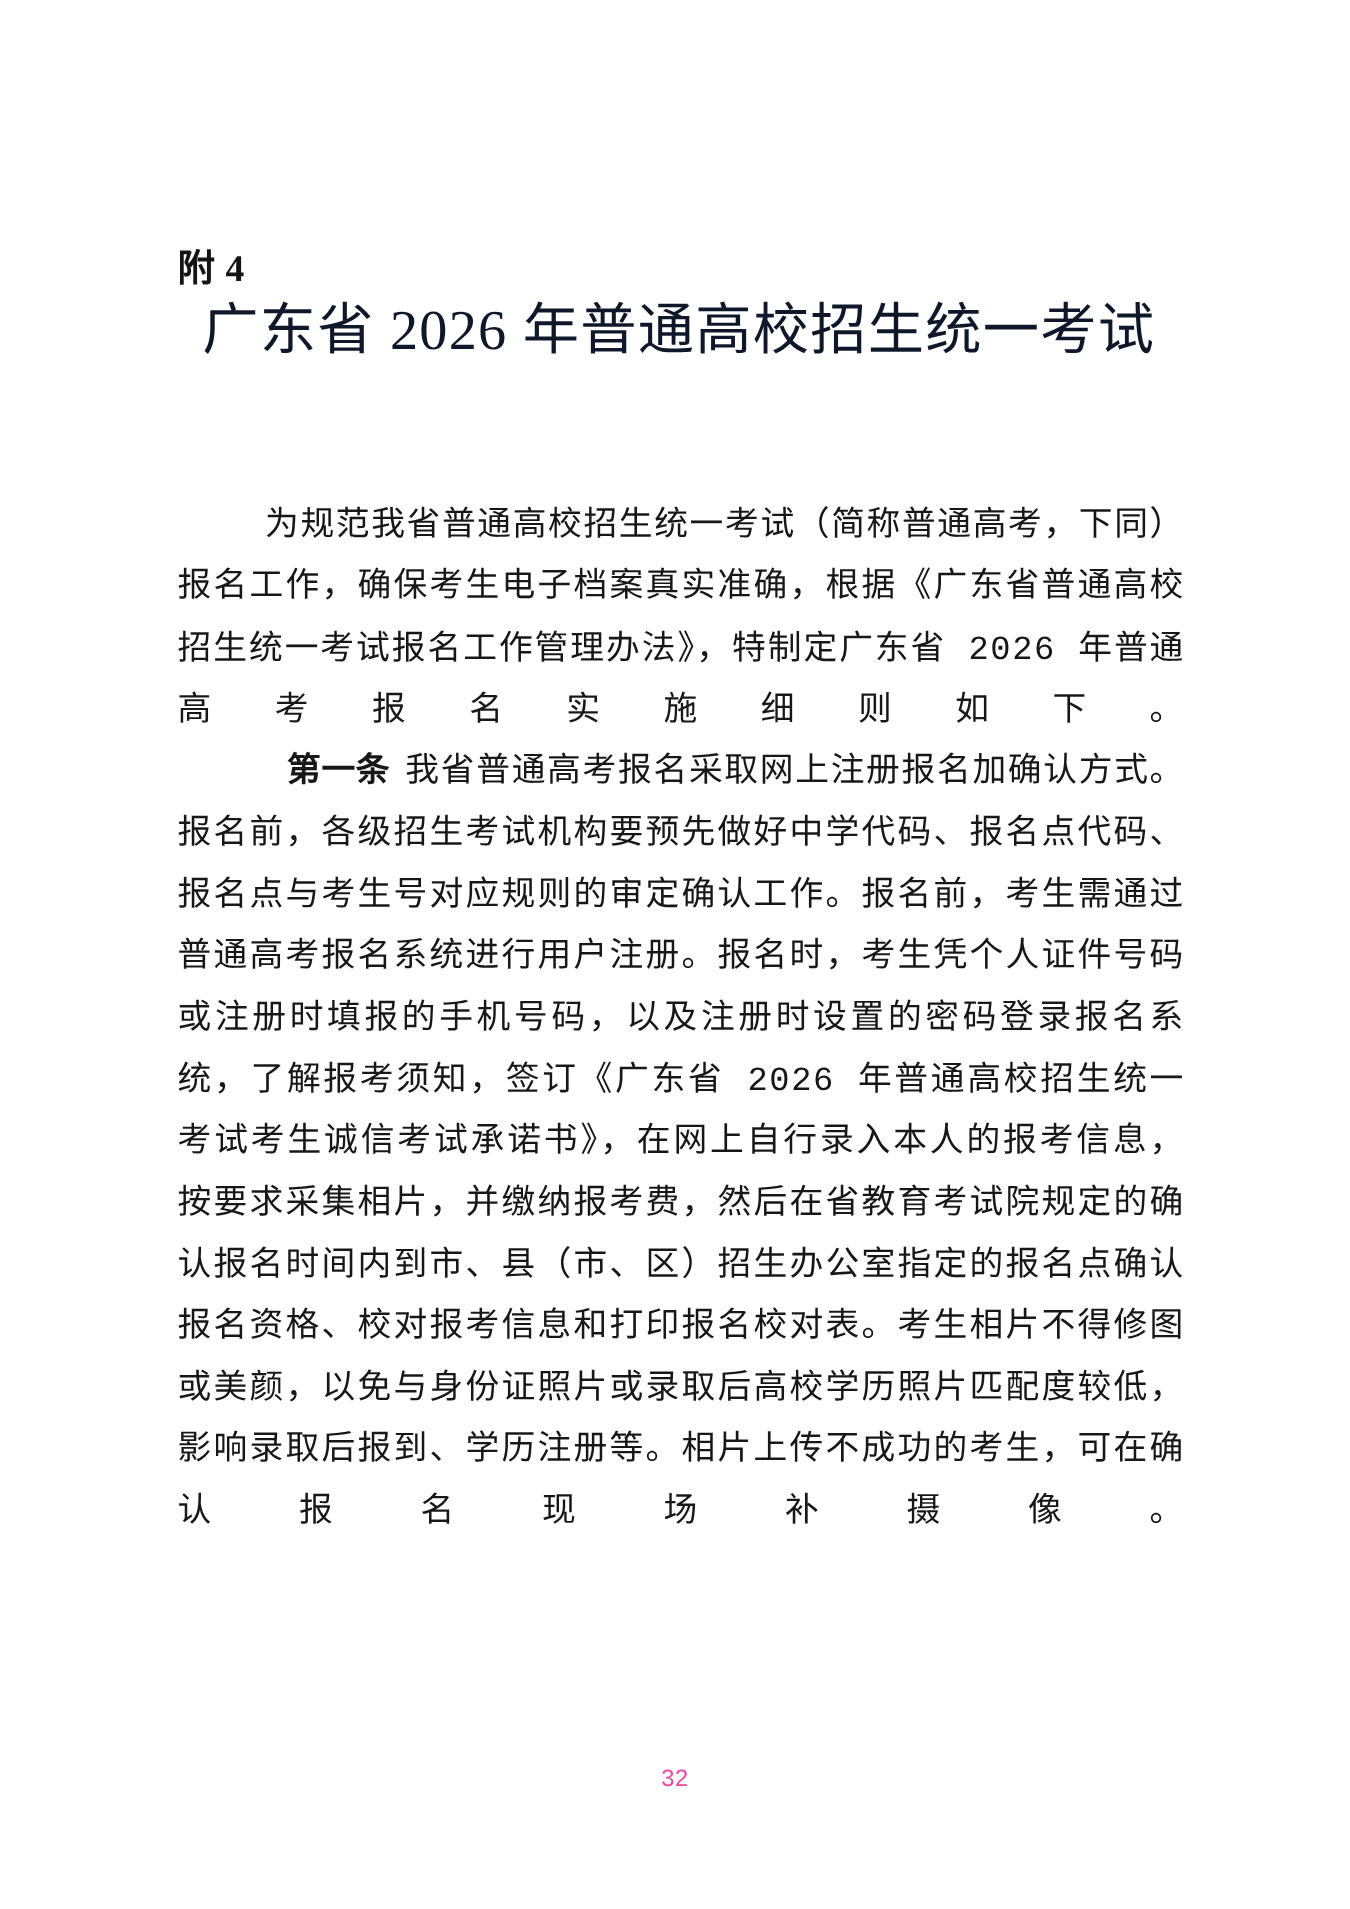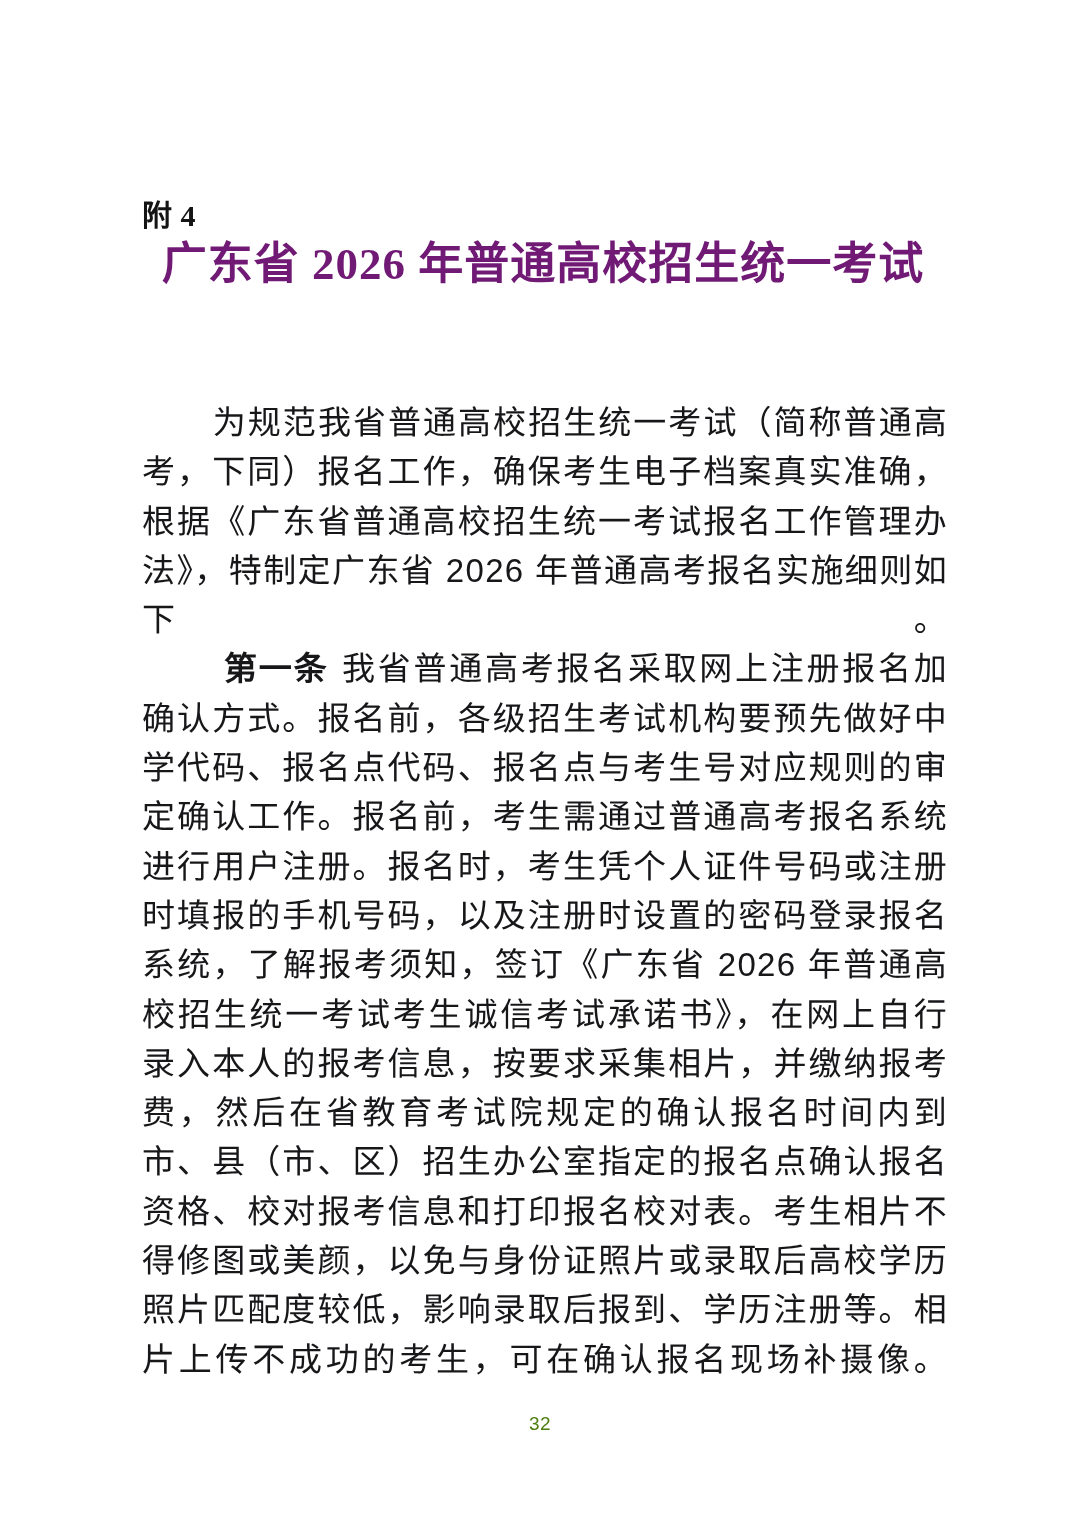--- a/index.html
+++ b/index.html
@@ -37,37 +37,37 @@
   
   .doc-title {
     position: absolute;
     left: 142px;
     top: 236px;
     width: 802px;
     text-align: center;
     font-family: "Liberation Serif", "DejaVu Serif", serif;
     font-size: 45px;
     line-height: 56px;
-    font-weight: 700;
+    font-weight: 400;
     letter-spacing: 1px;
-    color: #701a75;
+    color: #0f172a;
   }
   .doc-title .title-line {
     display: block;
     white-space: pre;
   }
 
   
   .body-block {
     position: absolute;
     left: 142px;
     top: 398px;
     width: 806px;
-    font-family: Liberation Sans, sans-serif;
-    font-size: 33px;
+    font-family: Liberation Mono, monospace;
+    font-size: 27px;
     line-height: 49.3px;
     color: #17171a;
     text-align: justify;
     text-justify: inter-character;
     letter-spacing: 1.3px;
   }
 
   .para {
     margin: 0;
     text-indent: 0;
@@ -99,21 +99,21 @@
   
   .page-number {
     position: absolute;
     left: 0;
     top: 1412px;
     width: 1080px;
     text-align: center;
     font-family: "Liberation Sans", "DejaVu Sans", sans-serif;
     font-size: 19px;
     line-height: 24px;
-    color: #4d7c0f;
+    color: #ec4899;
     letter-spacing: 0.5px;
   }
 </style>
 </head>
 <body>
 
 <div class="page">
 
   <div class="attachment-label">附 4</div>
 

